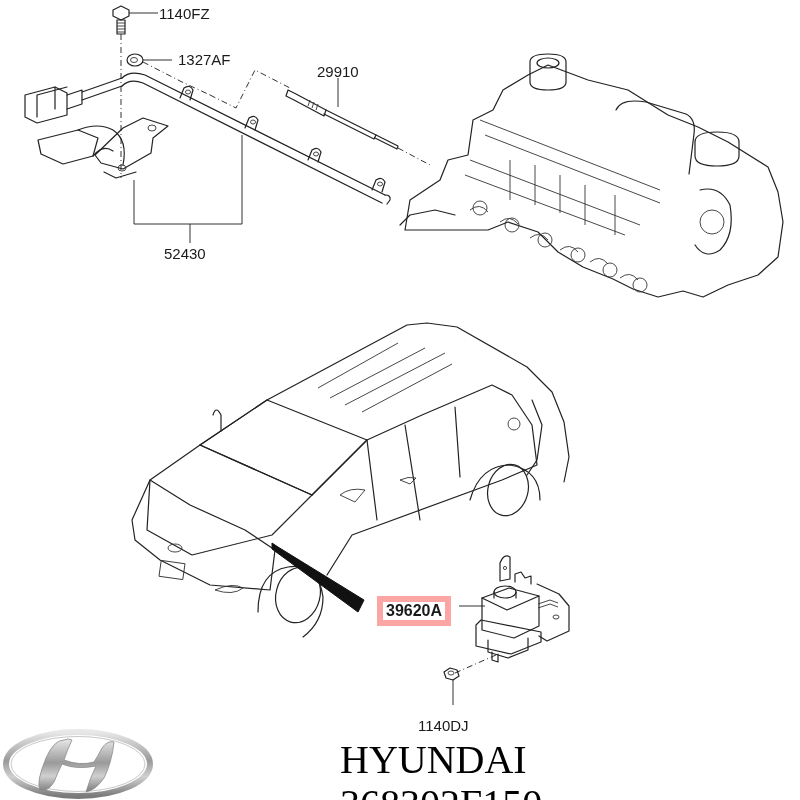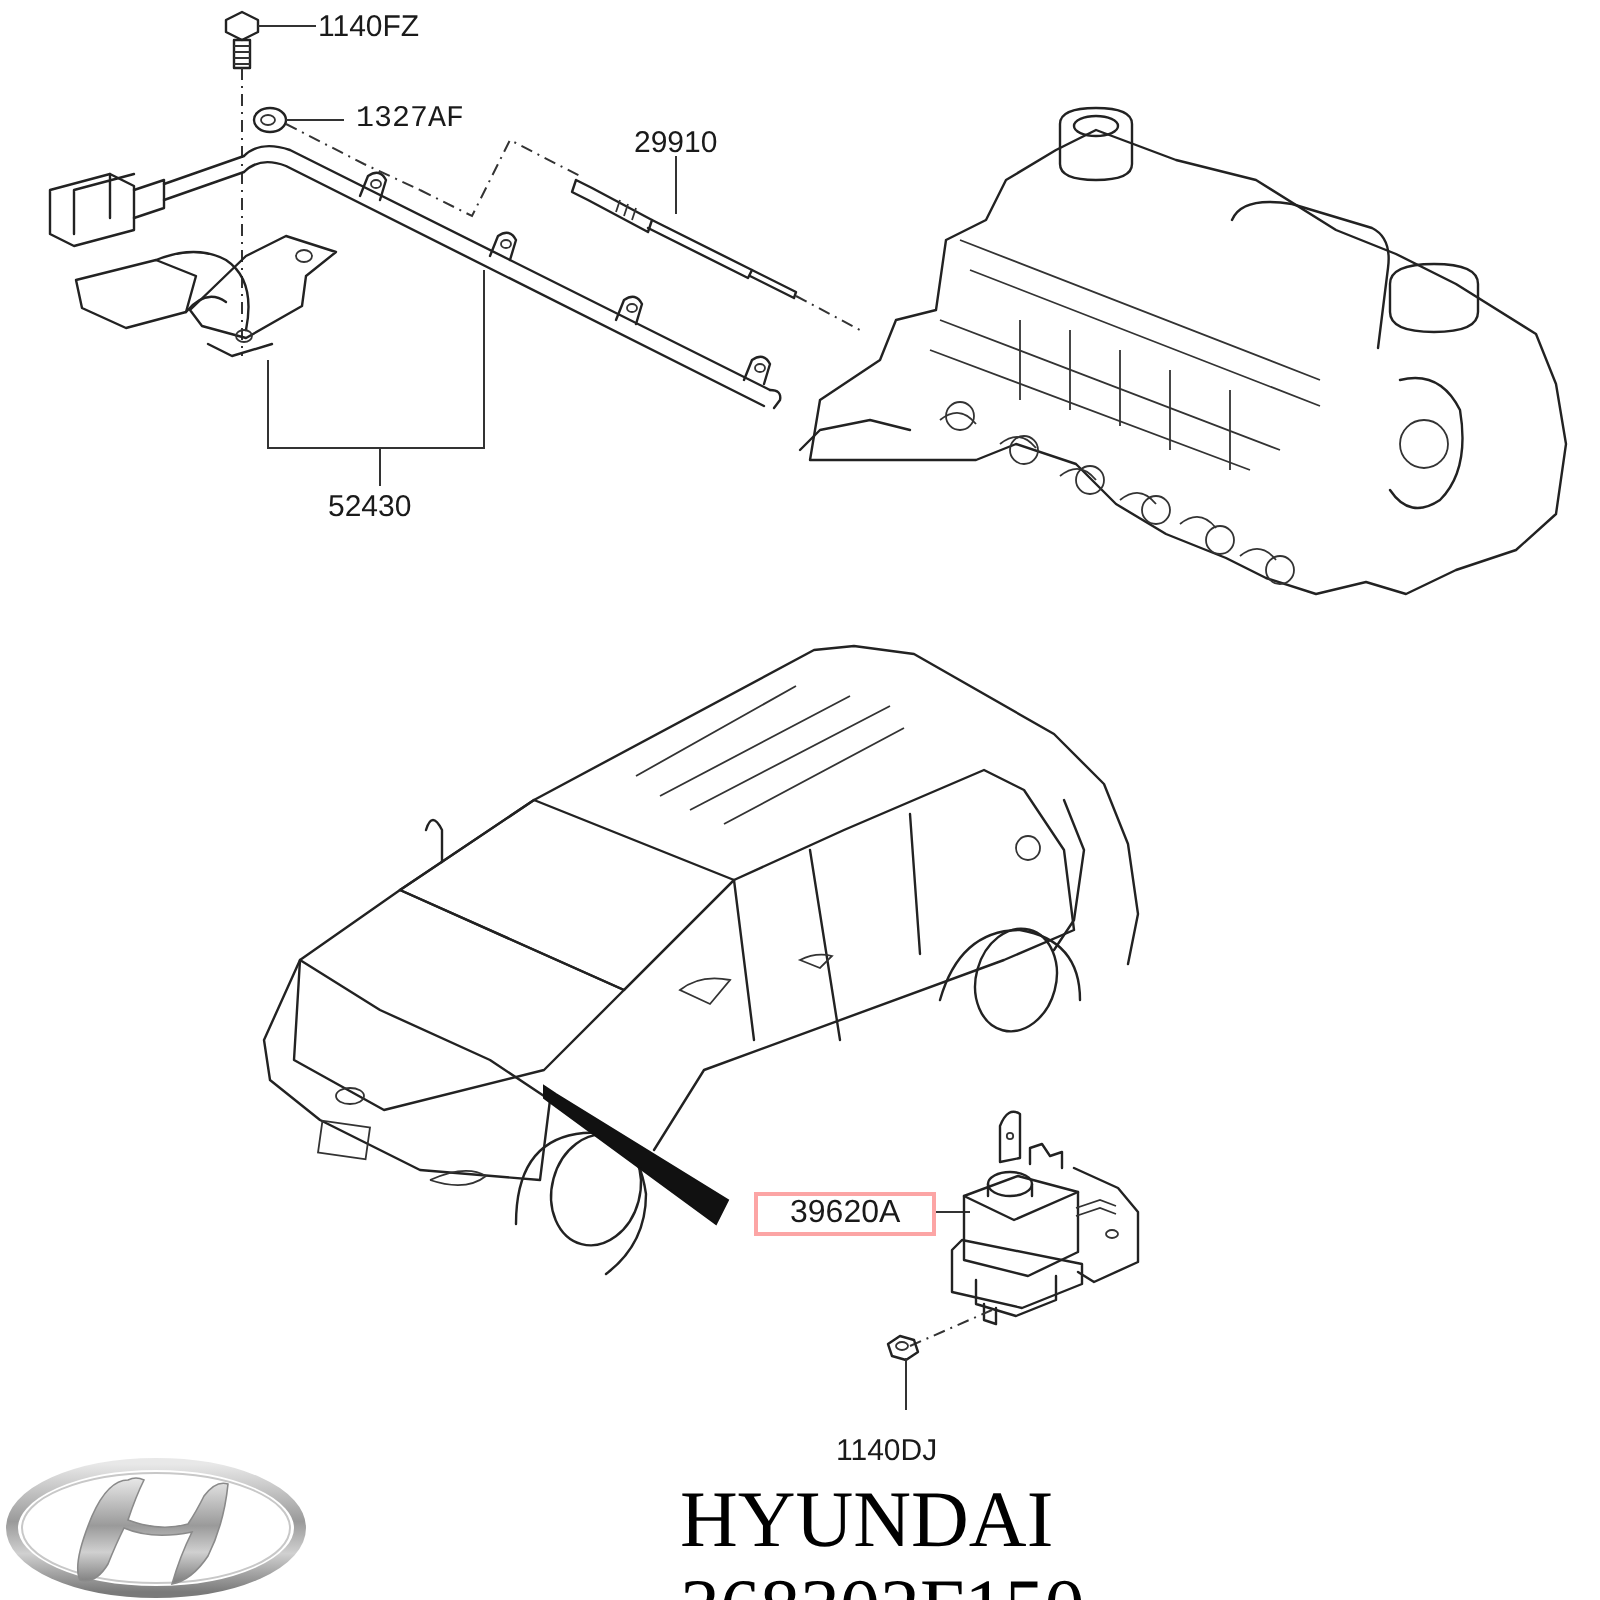--- a/index.html
+++ b/index.html
@@ -1,21 +1,21 @@
 <!DOCTYPE html>
 <html><head>
 <meta charset="utf-8">
 <style>
   html, body { margin: 0; padding: 0; background: #ffffff; }
   body { width: 800px; height: 800px; position: relative; overflow: hidden;
          font-family: "Liberation Sans", sans-serif; color: #111; }
   .canvas { position: absolute; left: 0; top: 0; width: 688px; height: 800px; }
   .lbl { position: absolute; font-size: 15px; line-height: 16px; color: #1a1a1a; white-space: nowrap;
          font-family: "Liberation Sans", sans-serif; }
-  .lbl-boxed { border: 2px solid #fca5a5; padding: 1px 16px; background: #fff; font-size: 16px; }
+  .lbl-boxed { border: 6px solid #fca5a5; padding: 1px 3px; background: #fff; font-size: 16px; font-weight: bold; }
   .title { position: absolute; left: 340px; top: 738px; font-size: 40px; line-height: 44px;
            color: #000; font-family: Liberation Serif, serif; letter-spacing: 0px; }
   .logo { position: absolute; left: 2px; top: 724px; width: 152px; height: 76px; }
   svg .ln { fill: none; stroke: #222; stroke-width: 1.2; stroke-linejoin: round; stroke-linecap: round; }
   svg .thin { fill: none; stroke: #333; stroke-width: 0.9; }
   svg .dash { fill: none; stroke: #333; stroke-width: 1; stroke-dasharray: 6 3 1 3; }
   svg .lead { fill: none; stroke: #333; stroke-width: 1; }
   svg .solid { fill: #111; stroke: #111; }
 </style>
 </head>
@@ -166,21 +166,21 @@
     <path class="dash" d="M455,673 L496,655"></path>
 
     <g>
       <path class="ln" d="M444,672 l6,-4 l7,2 l2,6 l-6,4 l-7,-2 z"></path>
       <ellipse class="thin" cx="451" cy="673" rx="3" ry="2"></ellipse>
     </g>
     <line class="lead" x1="453" y1="679" x2="453" y2="705"></line>
   </svg>
 
   <div class="lbl" style="left:159px; top:6px;">1140FZ</div>
-  <div class="lbl" style="left:178px; top:52px;font-family:Liberation Mono, monospace;">1327AF</div>
+  <div class="lbl" style="left:178px; top:52px;">1327AF</div>
   <div class="lbl" style="left:317px; top:64px;">29910</div>
   <div class="lbl" style="left:164px; top:246px;">52430</div>
   <div class="lbl lbl-boxed" style="left:377px; top:596px;">39620A</div>
   <div class="lbl" style="left:418px; top:718px;">1140DJ</div>
 
   <svg class="logo" viewBox="0 0 152 76">
     <defs>
       <linearGradient id="silver" x1="0" y1="0" x2="0" y2="1">
         <stop offset="0" stop-color="#e8e8e8"></stop>
         <stop offset="0.45" stop-color="#9a9a9a"></stop>

